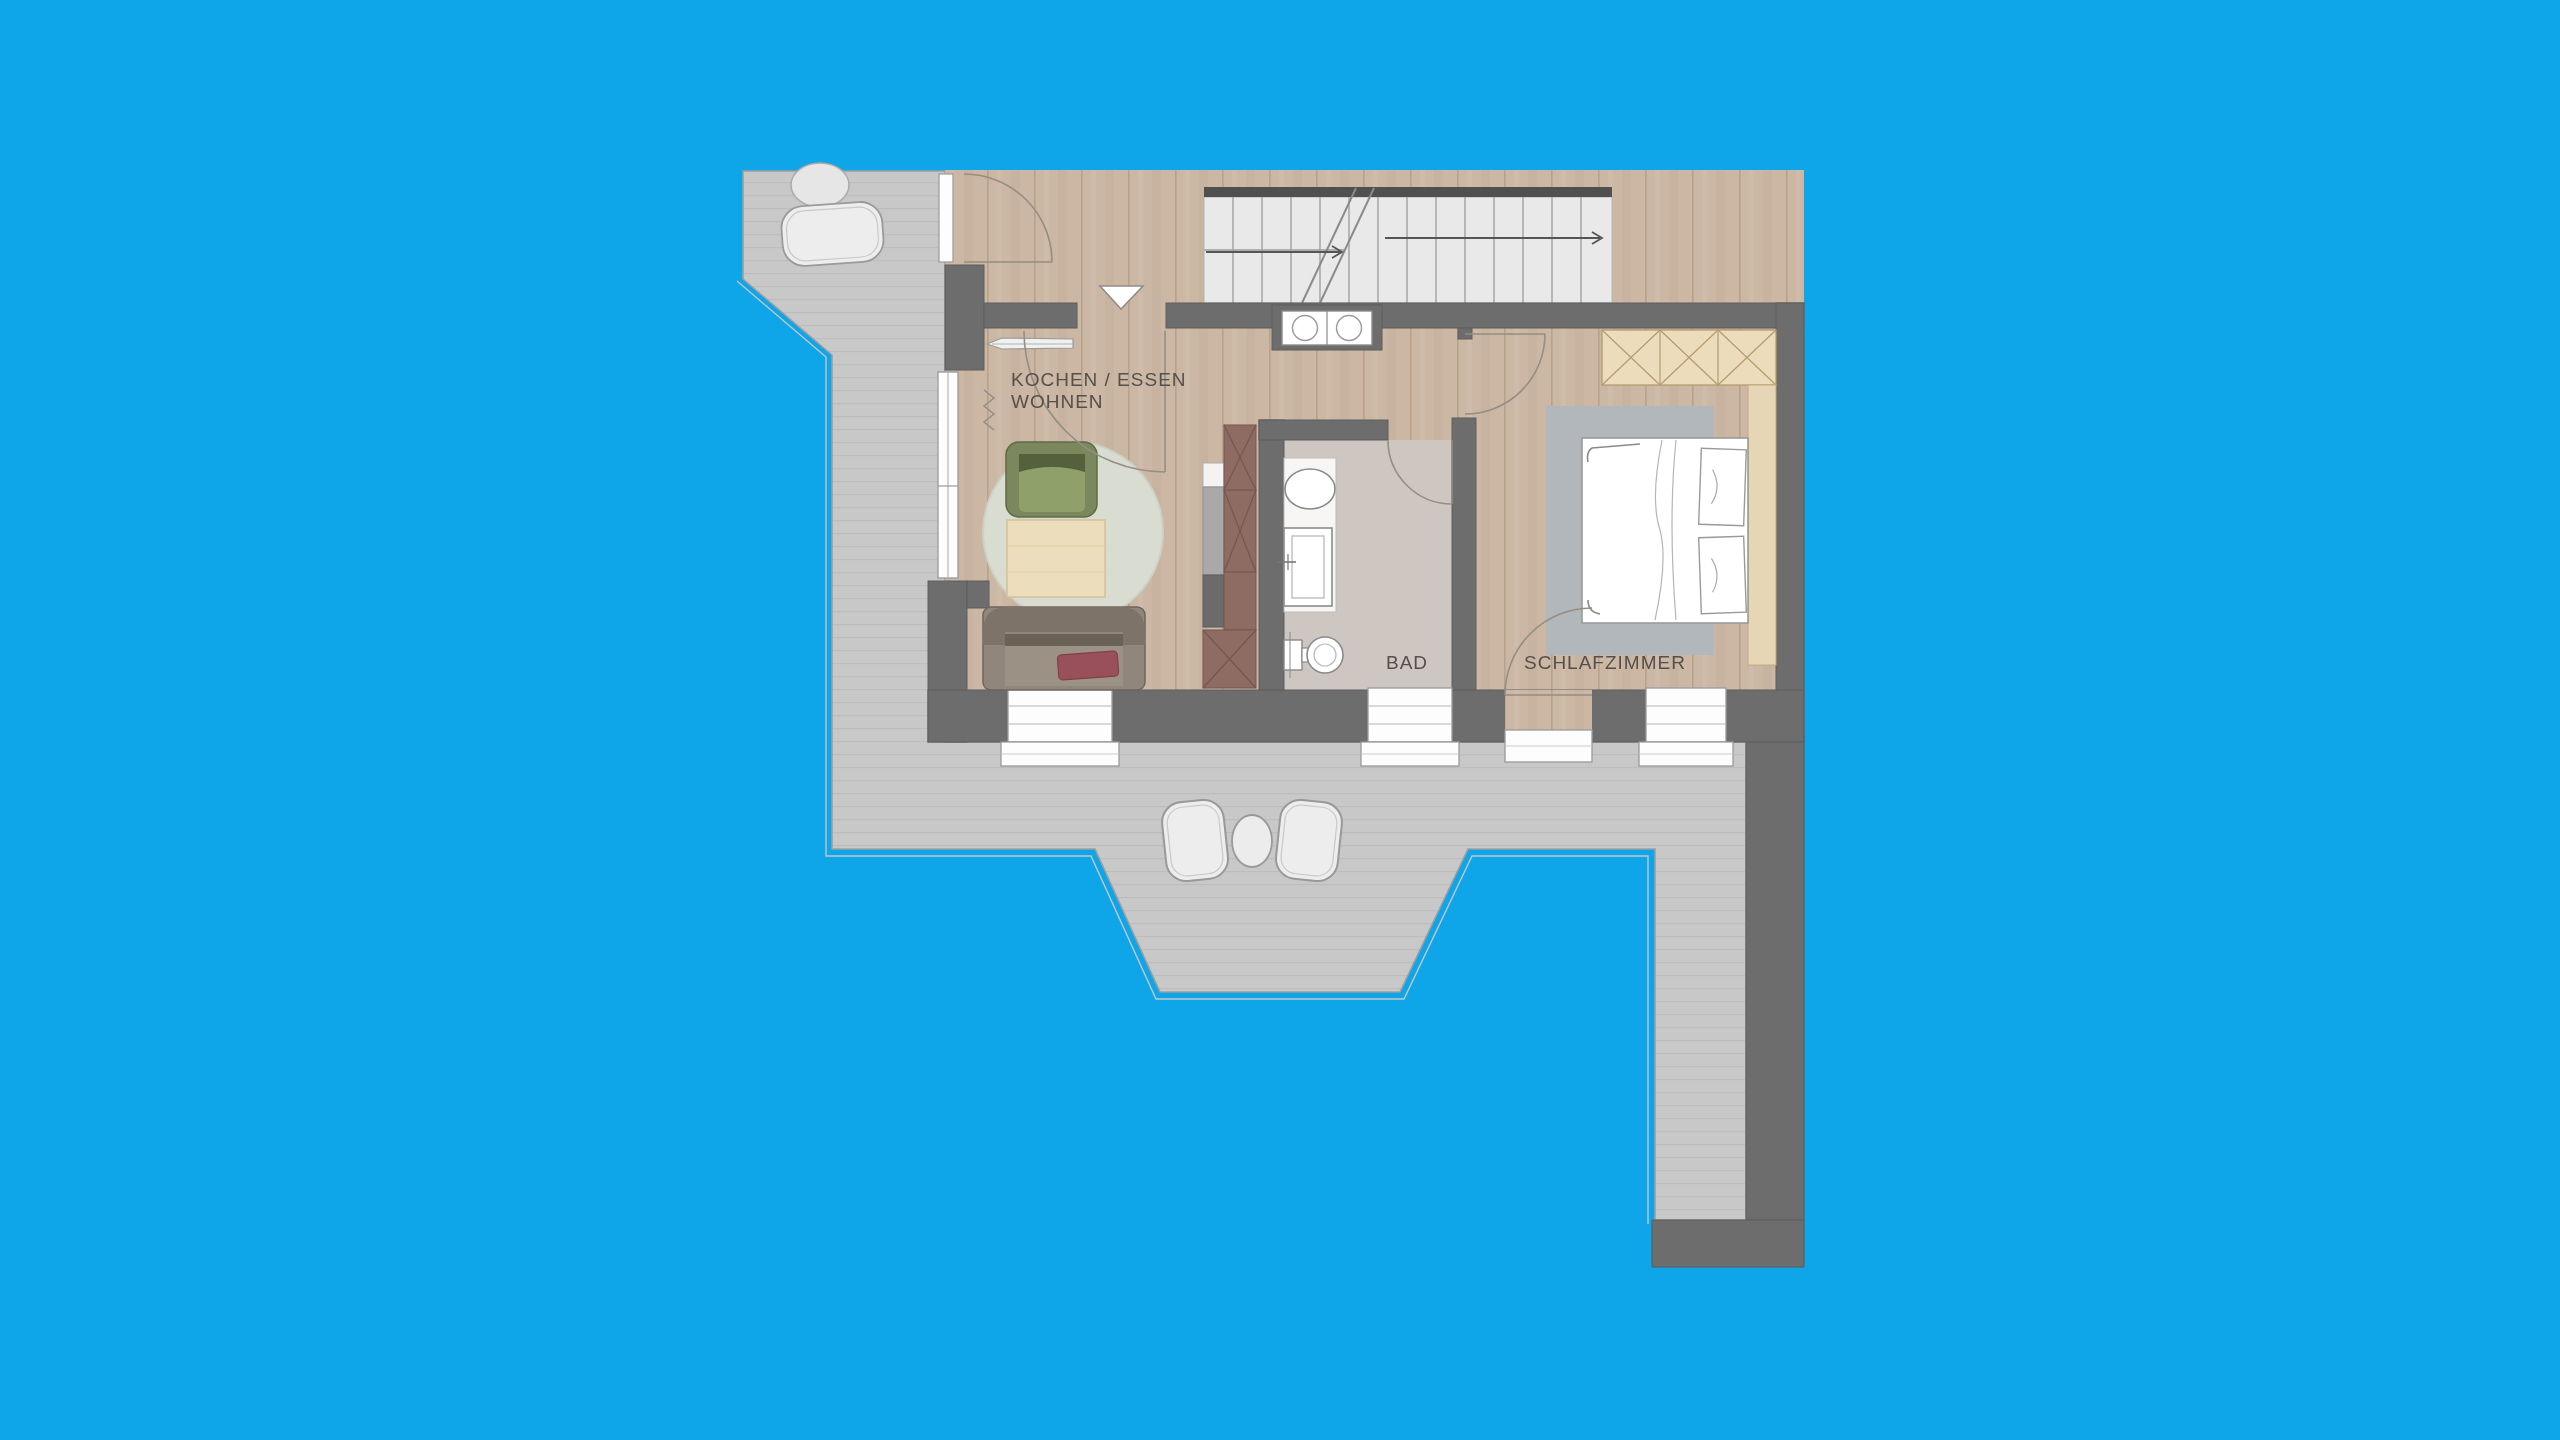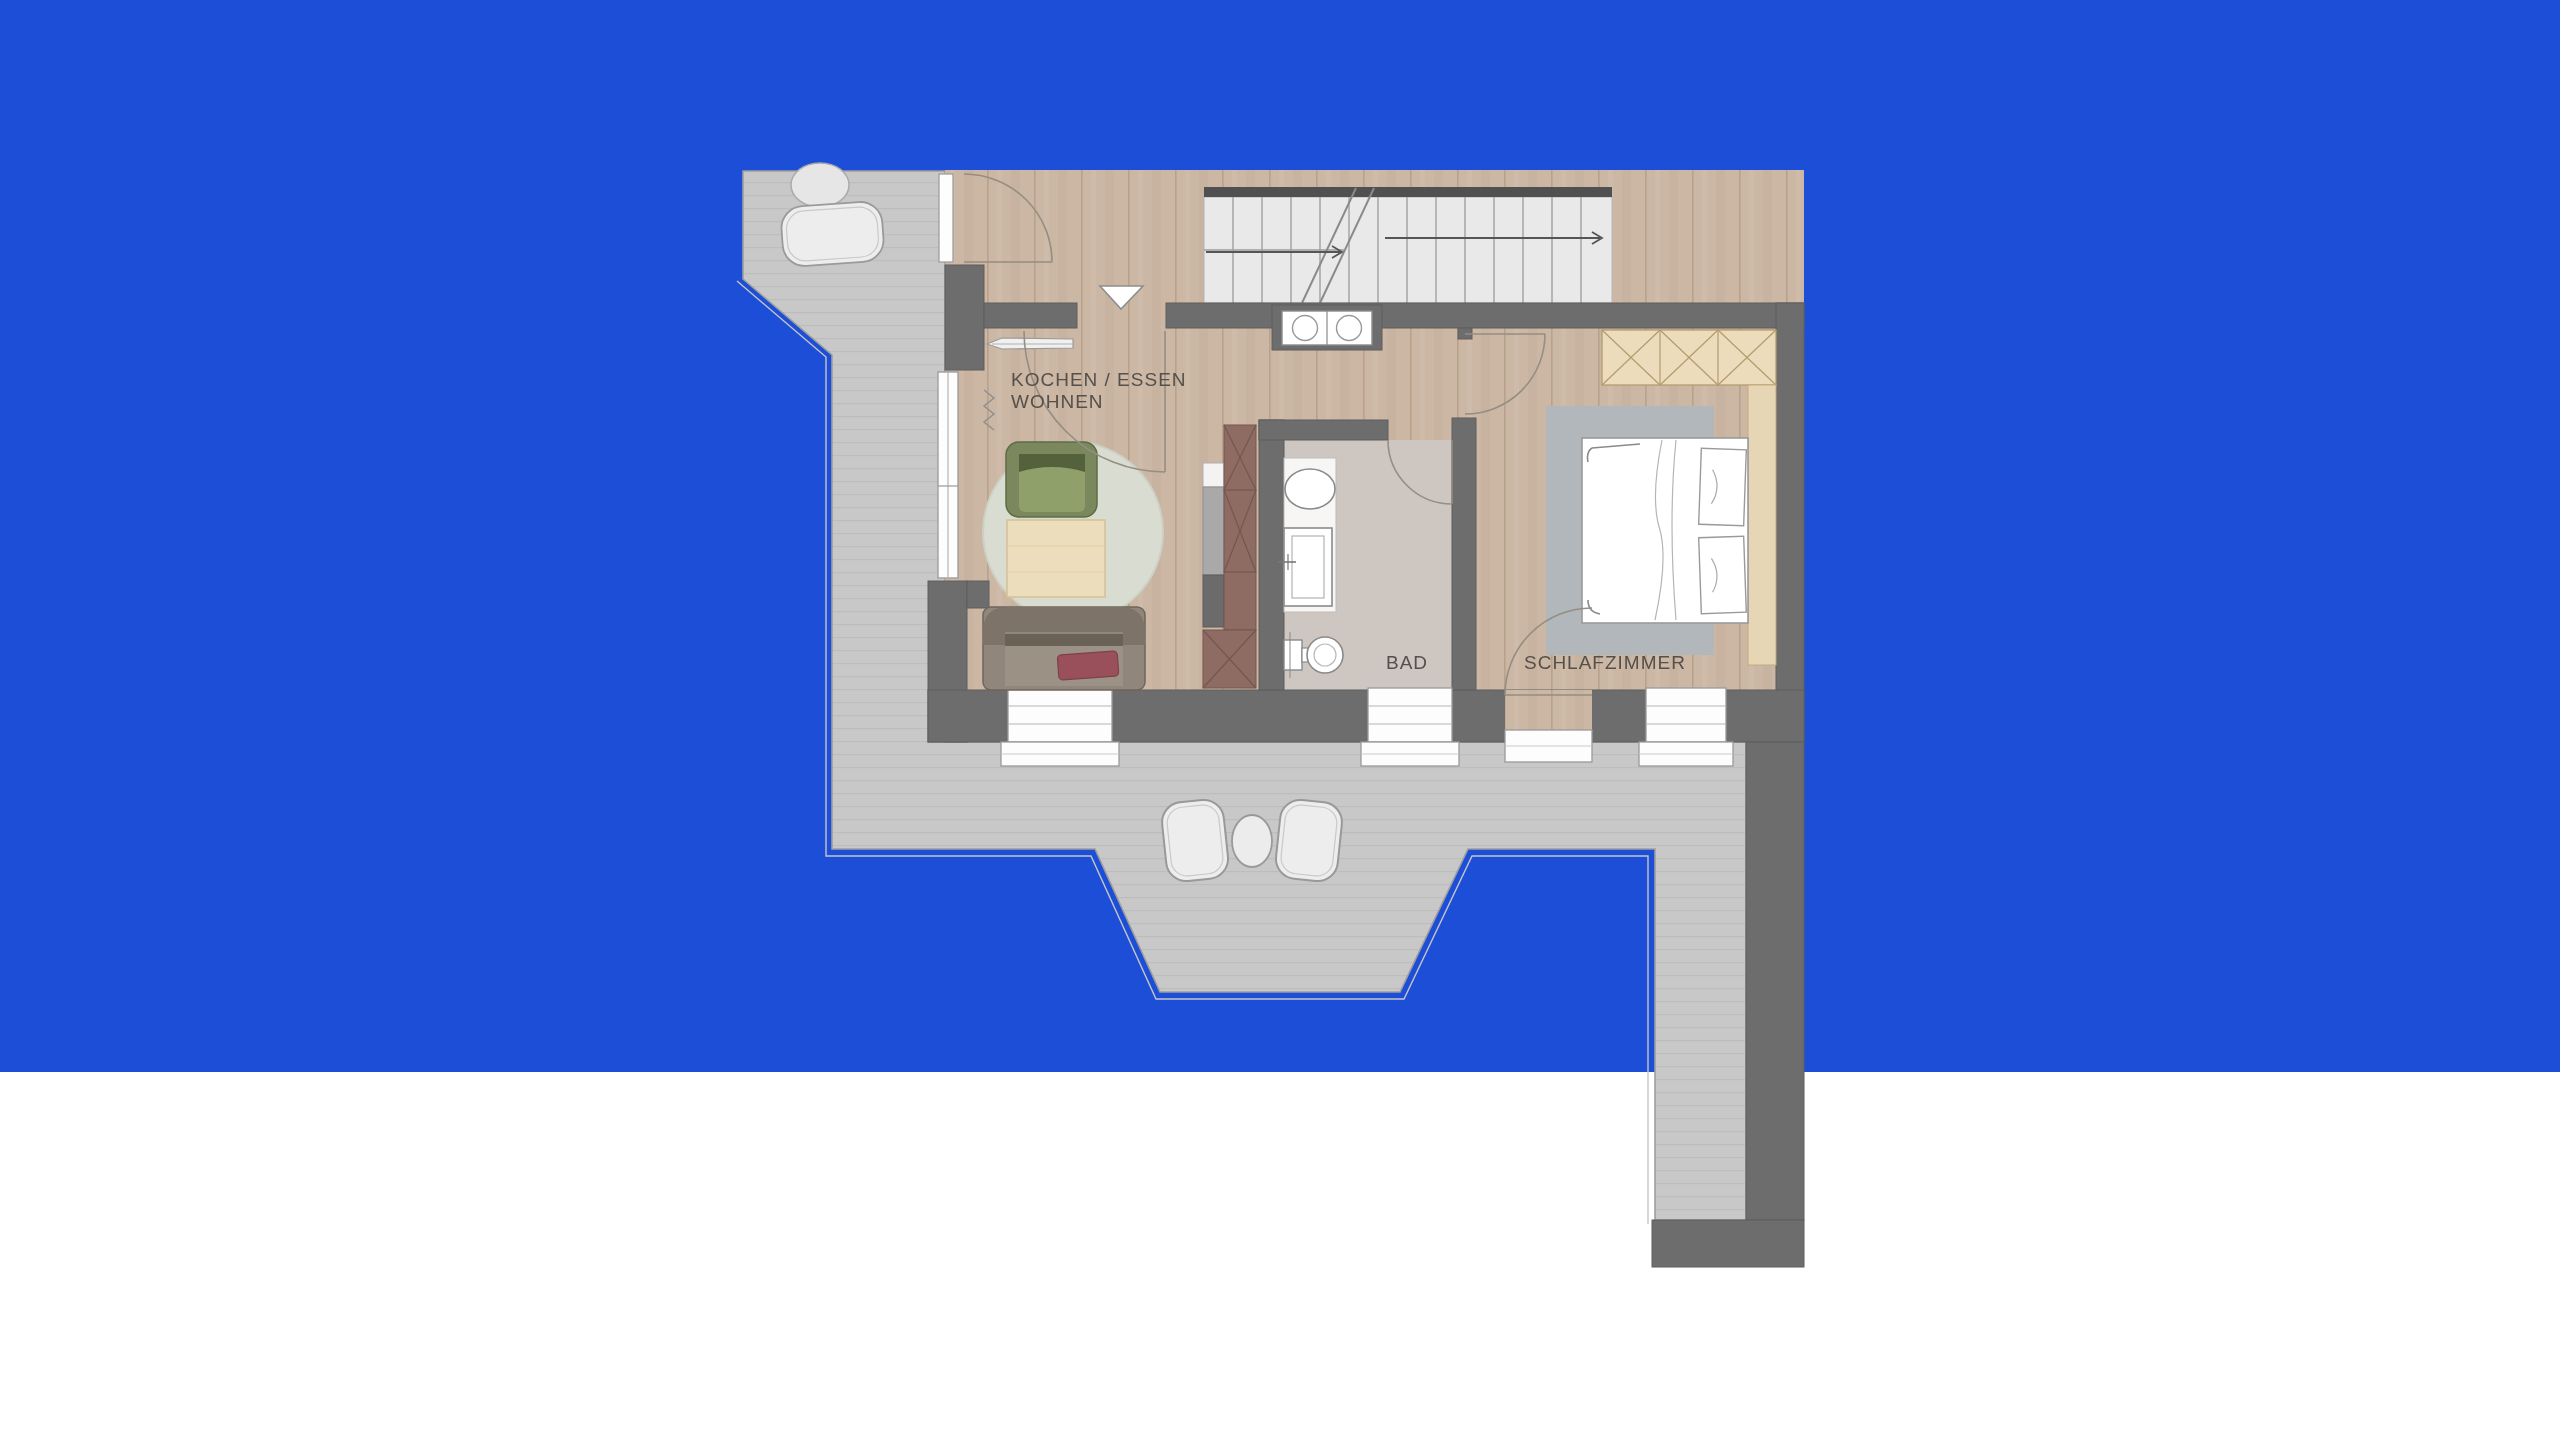--- a/index.html
+++ b/index.html
@@ -7,22 +7,22 @@
     padding: 0;
     width: 2560px;
     height: 1440px;
     background: #ffffff;
     overflow: hidden;
     font-family: "Liberation Sans", sans-serif;
   }
   .stage {
     position: relative;
     width: 2560px;
-    height: 1072px;
-    background: #1d4ed8;
+    height: 1440px;
+    background: #0ea5e9;
   }
   svg { display: block; }
   text.room-label {
     font-family: "Liberation Sans", sans-serif;
     font-size: 19px;
     letter-spacing: 1px;
     fill: #55504b;
   }
 </style>
 </head>

